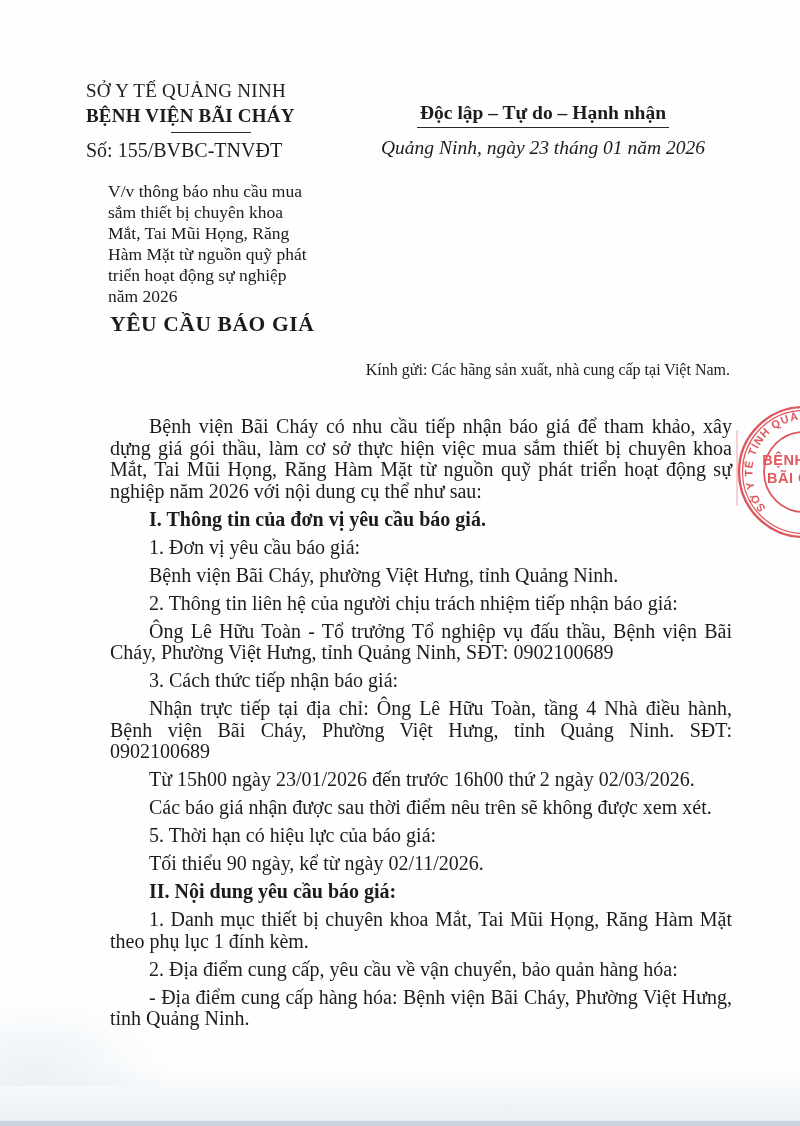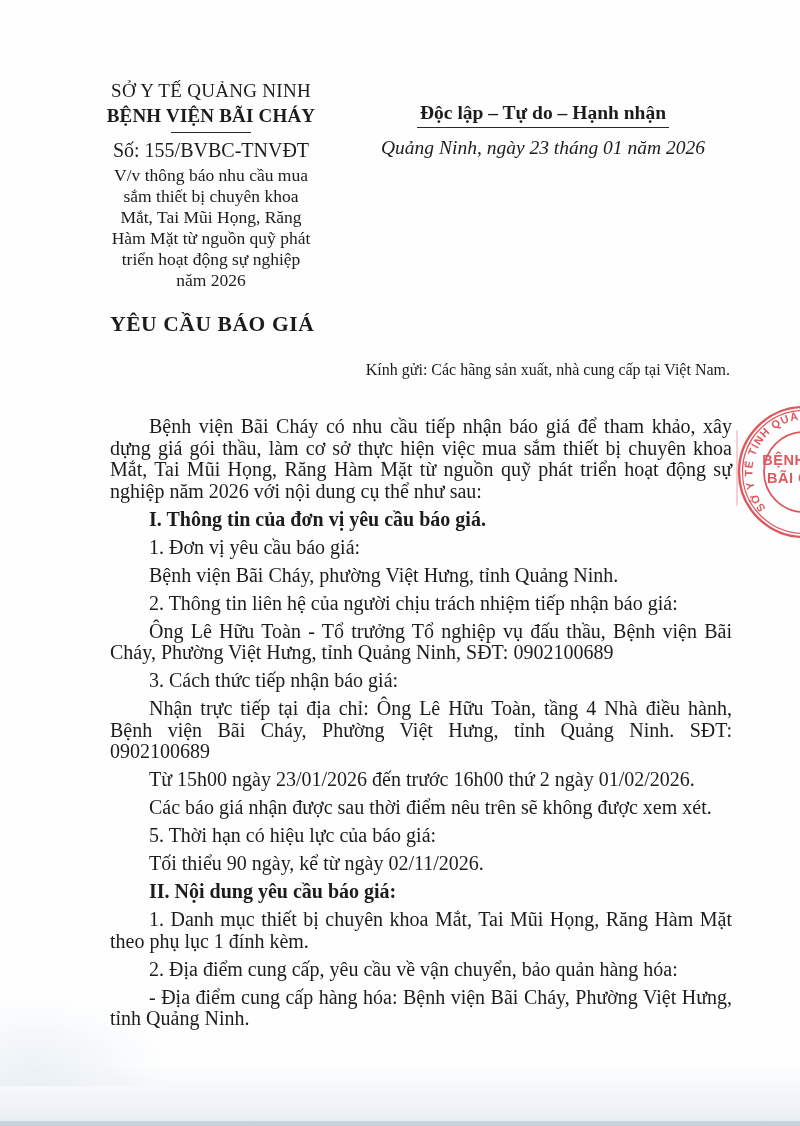--- a/index.html
+++ b/index.html
@@ -10,27 +10,27 @@
     background:#fefefe;
     font-family:"Liberation Serif", serif;
     color:#1c1c1c;
     overflow:hidden;
     --stamp:#dc4a52;
   }
 
   
   .header-left {
     position:absolute; left:86px; top:80px; width:250px;
-    text-align:center;
+    text-align:left;
   }
   .org-parent { font-size:19px; letter-spacing:.3px; white-space:nowrap; }
   .org-name   { font-size:19px; font-weight:bold; margin-top:3px; letter-spacing:.2px; white-space:nowrap; }
   .org-rule   { width:80px; border:0; border-top:1.6px solid #2b2b2b; margin:5px auto 6px; }
   .ref-number { font-size:20px; white-space:nowrap; }
-  .subject    { font-size:17.5px; line-height:21px; width:206px; margin:3px auto 0; }
+  .subject    { font-size:17.5px; line-height:21px; width:206px; margin:19px auto 0; }
 
   
   .header-right { position:absolute; left:348px; top:81px; width:390px; text-align:center; }
   .country    { font-size:18px; font-weight:bold; white-space:nowrap; letter-spacing:.2px; }
   .motto      { display:inline-block; font-size:19.5px; font-weight:bold;
                 border-bottom:1.6px solid #2b2b2b; padding:0 3px 3px; margin-top:3px; white-space:nowrap; }
   .place-date { font-size:19.5px; font-style:italic; margin-top:9px; white-space:nowrap; }
 
   
   .doc-title  { position:absolute; left:110px; top:312px; width:620px; 
@@ -92,21 +92,21 @@
 
   <div class="body-text">
       <p class="normal">Bệnh viện Bãi Cháy có nhu cầu tiếp nhận báo giá để tham khảo, xây dựng giá gói thầu, làm cơ sở thực hiện việc mua sắm thiết bị chuyên khoa Mắt, Tai Mũi Họng, Răng Hàm Mặt từ nguồn quỹ phát triển hoạt động sự nghiệp năm 2026 với nội dung cụ thể như sau:</p>
       <p class="heading">I. Thông tin của đơn vị yêu cầu báo giá.</p>
       <p class="normal">1. Đơn vị yêu cầu báo giá:</p>
       <p class="normal">Bệnh viện Bãi Cháy, phường Việt Hưng, tỉnh Quảng Ninh.</p>
       <p class="normal">2. Thông tin liên hệ của người chịu trách nhiệm tiếp nhận báo giá:</p>
       <p class="normal">Ông Lê Hữu Toàn - Tổ trưởng Tổ nghiệp vụ đấu thầu, Bệnh viện Bãi Cháy, Phường Việt Hưng, tỉnh Quảng Ninh, SĐT: 0902100689</p>
       <p class="normal">3. Cách thức tiếp nhận báo giá:</p>
       <p class="normal">Nhận trực tiếp tại địa chỉ: Ông Lê Hữu Toàn, tầng 4 Nhà điều hành, Bệnh viện Bãi Cháy, Phường Việt Hưng, tỉnh Quảng Ninh. SĐT: 0902100689</p>
-      <p class="normal">Từ 15h00 ngày 23/01/2026 đến trước 16h00 thứ 2 ngày 01/02/2026.</p>
+      <p class="normal">Từ 15h00 ngày 23/01/2026 đến trước 16h00 thứ 2 ngày 02/03/2026.</p>
       <p class="normal">Các báo giá nhận được sau thời điểm nêu trên sẽ không được xem xét.</p>
       <p class="normal">5. Thời hạn có hiệu lực của báo giá:</p>
       <p class="normal">Tối thiểu 90 ngày, kể từ ngày 02/11/2026.</p>
       <p class="heading">II. Nội dung yêu cầu báo giá:</p>
       <p class="normal">1. Danh mục thiết bị chuyên khoa Mắt, Tai Mũi Họng, Răng Hàm Mặt theo phụ lục 1 đính kèm.</p>
       <p class="normal">2. Địa điểm cung cấp, yêu cầu về vận chuyển, bảo quản hàng hóa:</p>
       <p class="normal">- Địa điểm cung cấp hàng hóa: Bệnh viện Bãi Cháy, Phường Việt Hưng, tỉnh Quảng Ninh.</p>
     </div>
 
   <div class="stamp-edge-line"></div>

